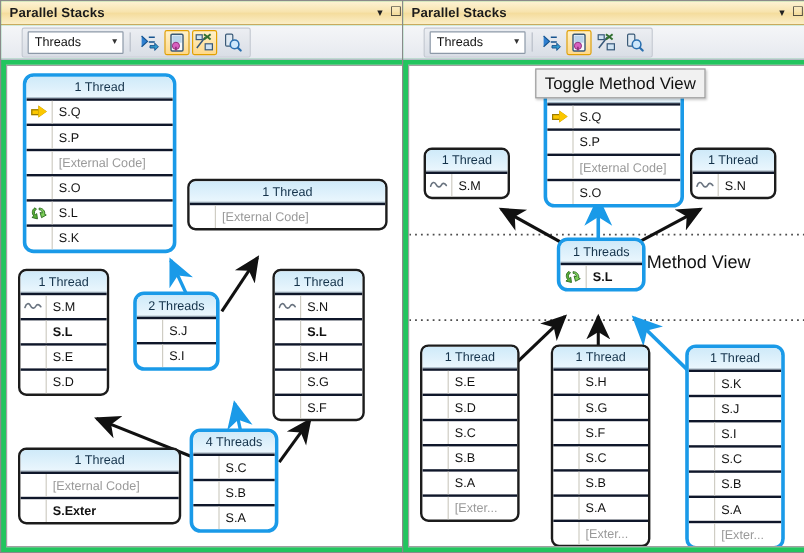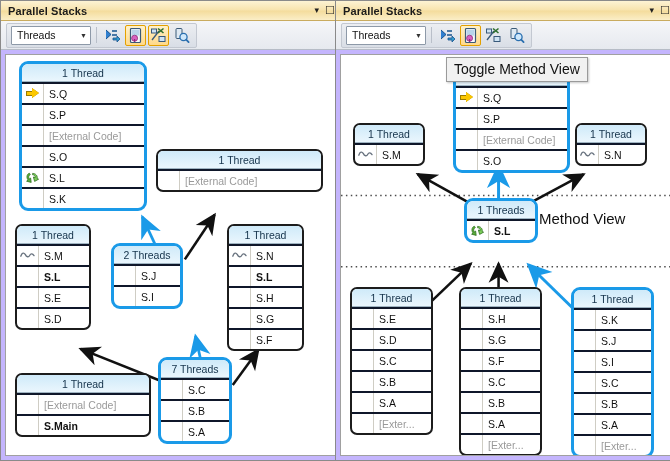--- a/index.html
+++ b/index.html
@@ -3,38 +3,38 @@
 <meta charset="utf-8">
 <style>
   html,body{margin:0;padding:0;background:#fff;}
   body{width:670px;height:461px;overflow:hidden;
        font-family:"Liberation Sans","DejaVu Sans",sans-serif;}
 
   .root{position:relative;width:670px;height:461px;background:#fff;}
 
   
   .panel{position:absolute;top:0;height:461px;width:358px;
-         background:#c4b5fd;box-sizing:border-box;
+         background:#22c55e;box-sizing:border-box;
          border:1px solid #8a8a8a;}
   .panel.left{left:0;}
   .panel.right{left:335px;}
 
   .titlebar{position:relative;height:20px;box-sizing:border-box;
             background:linear-gradient(to bottom,#fdf3d4 0%,#f7e3ad 48%,#f4dc9c 52%,#fbeec7 100%);
             border-bottom:1px solid #c9ab5e;
             display:flex;align-items:center;padding:0 4px 0 7px;}
   .titlebar .ttl{font-size:11px;font-weight:bold;color:#1b1b1b;letter-spacing:.1px;}
   .wbtns{margin-left:auto;display:flex;align-items:center;gap:6px;padding-right:3px;}
   .wbtns span{display:inline-block;line-height:1;color:#202020;}
 
   .toolbar{position:relative;height:29px;box-sizing:border-box;
            background:linear-gradient(to bottom,#f5f6f8 0%,#e6e9ef 100%);
            border-bottom:1px solid #b6bcc6;
            display:flex;align-items:center;}
-  .tbinner{display:flex;align-items:center;height:23px;margin-left:5px;
+  .tbinner{display:flex;align-items:center;height:23px;margin-left:17px;
            background:linear-gradient(to bottom,#eceef2,#d9dee6);
            border:1px solid #c3c8d1;border-radius:2px;padding:0 4px;gap:2px;}
   .combo{display:flex;align-items:center;justify-content:space-between;
          width:70px;height:17px;background:#fff;border:1px solid #8d99a8;
          border-radius:1px;font-size:10.5px;color:#111;padding:0 3px 0 5px;}
   .combo .carat{font-size:7px;color:#333;}
   .sep{width:1px;height:16px;background:#b9bfc9;margin:0 3px;}
 
   .tbtn{width:21px;height:21px;display:flex;align-items:center;justify-content:center;
         border:1px solid transparent;border-radius:2px;box-sizing:border-box;}
@@ -267,21 +267,21 @@
             <div class="brow">
               <div class="gut"></div>
               <div class="lbl">S.G</div>
             </div>
             <div class="brow">
               <div class="gut"></div>
               <div class="lbl">S.F</div>
             </div>
           </div>
           <div class="box hl" style="left: 152px; top: 302px; width: 74px;">
-            <div class="bhead">7 Threads</div>
+            <div class="bhead">4 Threads</div>
             <div class="brow">
               <div class="gut"></div>
               <div class="lbl">S.C</div>
             </div>
             <div class="brow">
               <div class="gut"></div>
               <div class="lbl">S.B</div>
             </div>
             <div class="brow">
               <div class="gut"></div>
@@ -289,21 +289,21 @@
             </div>
           </div>
           <div class="box" style="left: 9px; top: 318px; width: 136px;">
             <div class="bhead">1 Thread</div>
             <div class="brow">
               <div class="gut"></div>
               <div class="lbl dim">[External Code]</div>
             </div>
             <div class="brow">
               <div class="gut"></div>
-              <div class="lbl bold">S.Main</div>
+              <div class="lbl bold">S.Exter</div>
             </div>
           </div>
         </div>
     </div>
   </div>
 
   <div class="panel right">
 
     <div class="titlebar">
       <span class="ttl">Parallel Stacks</span>

